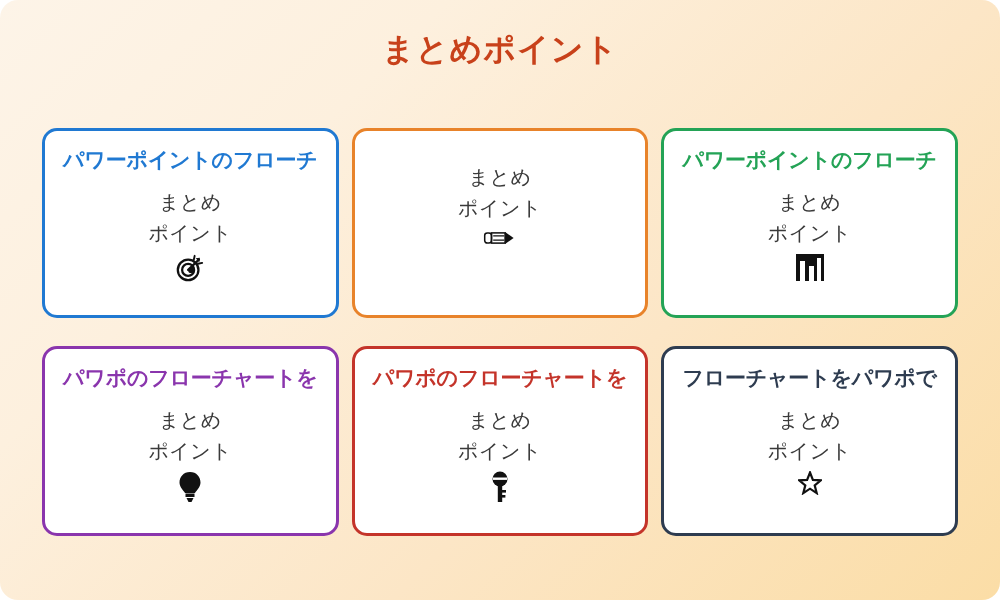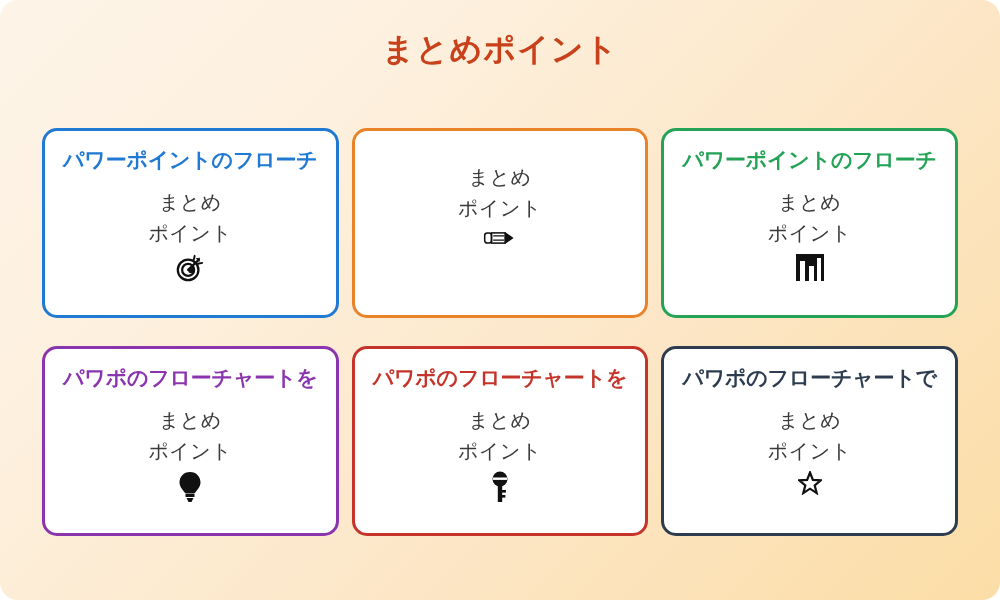--- a/index.html
+++ b/index.html
@@ -168,21 +168,21 @@
           <circle cx="10" cy="8" r="7.5" fill="#111"></circle>
           <rect x="3" y="6.5" width="14" height="2.4" fill="#ffffff"></rect>
           <rect x="7.8" y="14" width="4.4" height="17" fill="#111"></rect>
           <rect x="12" y="19" width="4" height="2.6" fill="#111"></rect>
           <rect x="12" y="24" width="3.4" height="2.6" fill="#111"></rect>
         </svg>
       </div>
     </div>
 
     <div class="card" style="border-color: rgb(46, 60, 80);">
-      <div class="card-title" style="color: rgb(46, 60, 80);">パワポのフローチャートで</div>
+      <div class="card-title" style="color: rgb(46, 60, 80);">フローチャートをパワポで</div>
       <div class="card-body" style="color: rgb(58, 58, 58);">まとめ
 ポイント</div>
       <div class="card-icon">
         <svg width="24" height="24" viewBox="0 0 24 24" aria-hidden="true">
           <path d="M12 1.5 L14.9 8.9 L22.8 9.3 L16.7 14.4 L18.7 22.1 L12 17.7 L5.3 22.1 L7.3 14.4 L1.2 9.3 L9.1 8.9 Z" fill="none" stroke="#111" stroke-width="2.2" stroke-linejoin="miter"></path>
         </svg>
       </div>
     </div>
 
   </div>

